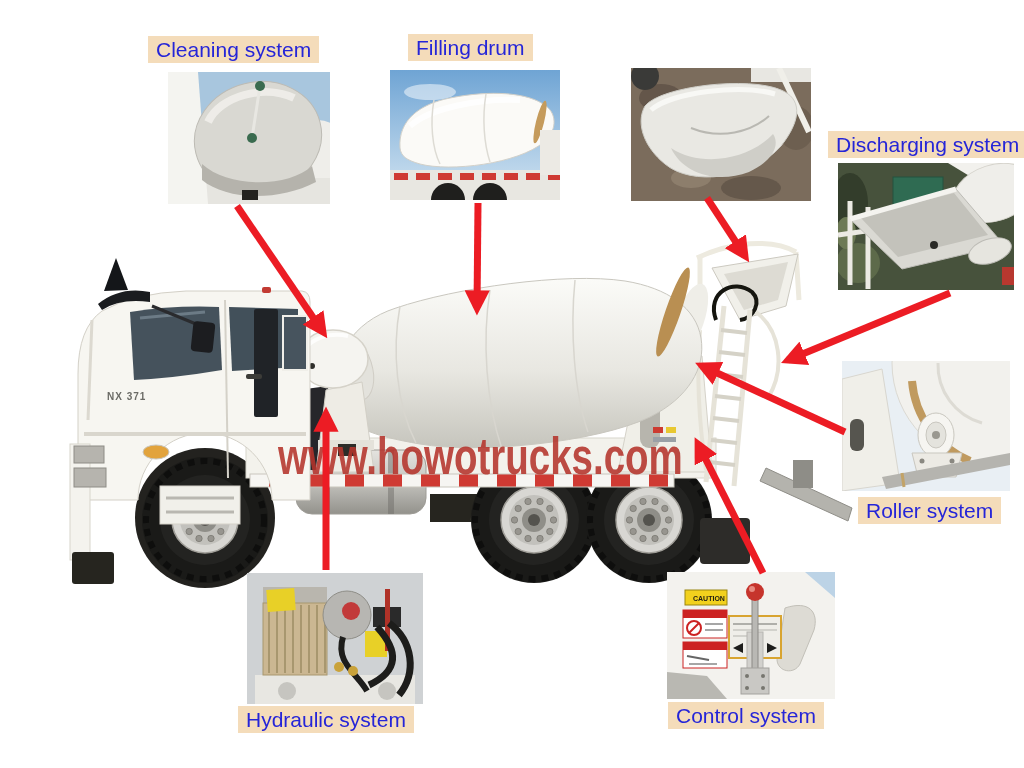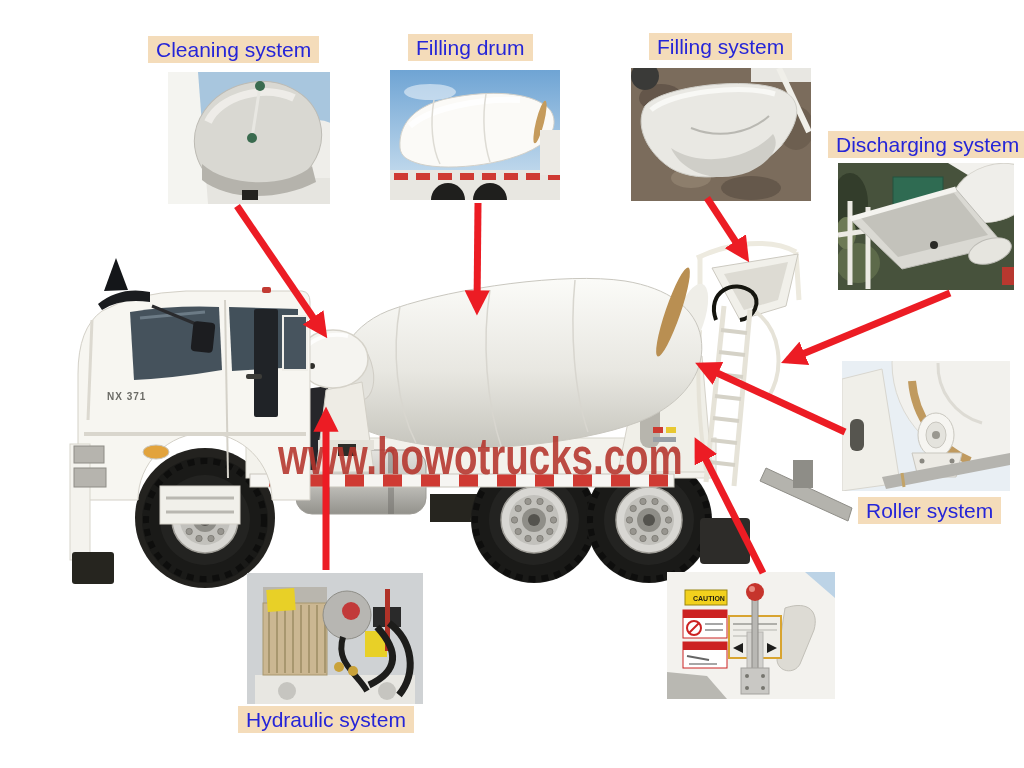--- a/index.html
+++ b/index.html
@@ -174,24 +174,24 @@
       <ellipse cx="156" cy="452" rx="13" ry="7" fill="#e2a33c" stroke="#c9c6bd"></ellipse>
       <line x1="92" y1="320" x2="88" y2="420" stroke="#dcd9d0" stroke-width="3"></line>
       <text x="107" y="400" font-size="10" font-weight="bold" fill="#6b6b66" letter-spacing="1">NX 371</text>
     </g>
   </svg>
 
   <div id="watermark">www.howotrucks.com</div>
 
   <div class="label" id="lbl-cleaning">Cleaning system</div>
   <div class="label" id="lbl-mixing">Filling drum</div>
-  <div class="label" id="lbl-filling">Filling system</div>
   <div class="label" id="lbl-discharging">Discharging system</div>
   <div class="label" id="lbl-roller">Roller system</div>
   <div class="label" id="lbl-hydraulic">Hydraulic system</div>
+  <div class="label" id="lbl-control">Control system</div>
 
   <div class="inset" id="inset-cleaning">
     <svg width="162" height="132" viewBox="0 0 162 132">
       <rect width="162" height="132" fill="#a8c6de"></rect>
       <ellipse cx="150" cy="92" rx="34" ry="44" fill="#efeeea"></ellipse>
       <rect x="30" y="106" width="132" height="26" fill="#e6e5e0"></rect>
       <polygon points="0,0 30,0 40,132 0,132" fill="#f4f4f0"></polygon>
       <ellipse cx="90" cy="66" rx="64" ry="56" transform="rotate(-14 90 66)" fill="#d9d8d2" stroke="#bdbbb4"></ellipse>
       <path d="M40 50 C52 24 96 12 126 26" stroke="#efeeea" stroke-width="8" fill="none" opacity=".9"></path>
       <path d="M34 92 C60 116 120 116 144 94 L148 110 C110 130 58 128 34 108 Z" fill="#b5b3ac"></path>

